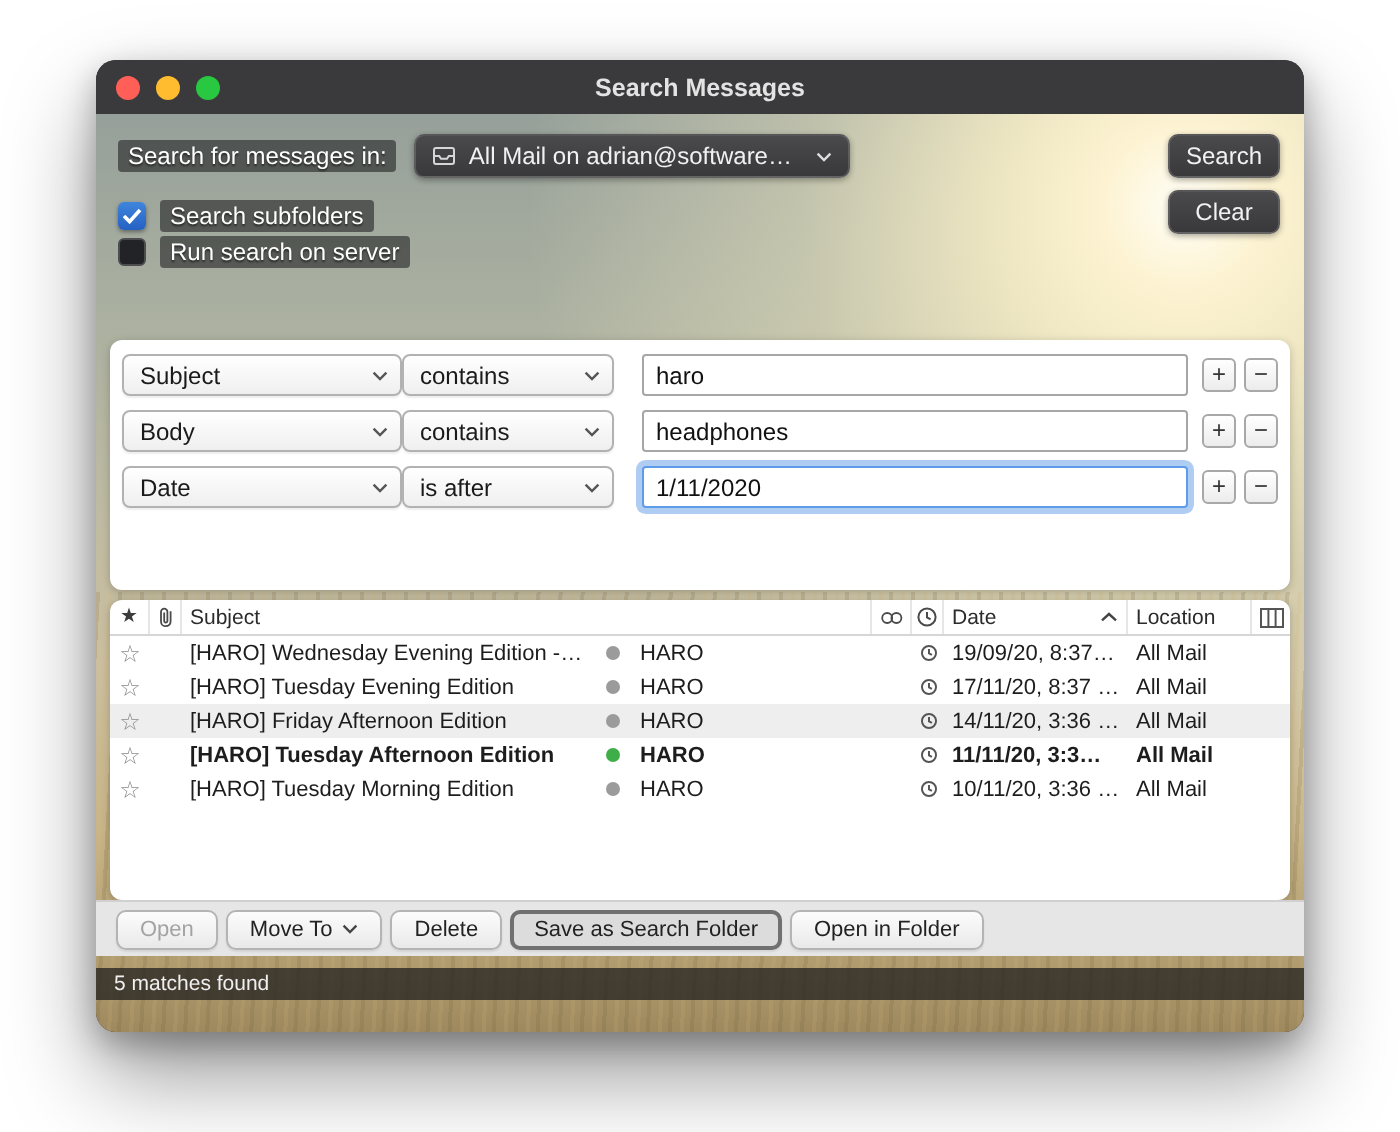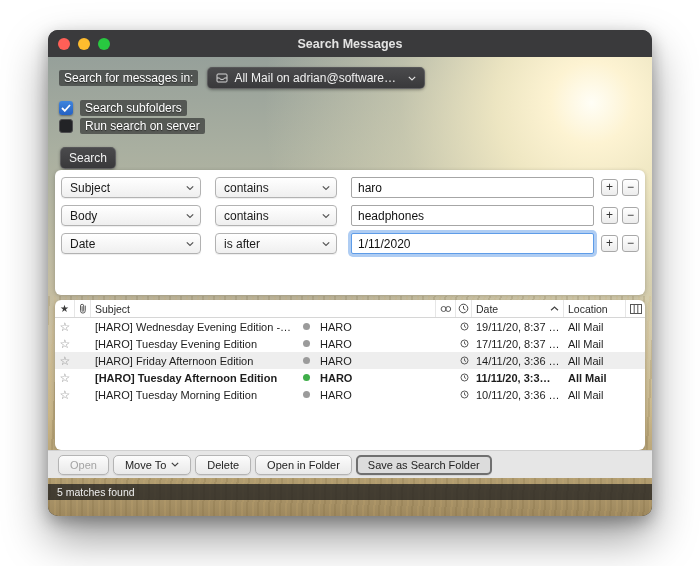--- a/index.html
+++ b/index.html
@@ -24,21 +24,21 @@
   
   .bg { position:absolute; inset:0; z-index:0;
     background:
       radial-gradient(circle at 90% 10%, #fffef6 0%, #fdf3d2 6%, rgba(250,240,200,0.85) 14%, rgba(236,229,192,0.45) 28%, rgba(220,215,180,0) 48%),
       linear-gradient(180deg, #96a09a 0%, #a9afa0 20%, #bfbba2 44%, #cbbf9f 60%, #c8b588 78%, #b29d70 92%, #9e885e 100%); }
   .bg::after { content:""; position:absolute; left:0; right:0; top:52%; bottom:0;
     background:repeating-linear-gradient(93deg, rgba(110,90,50,0.16) 0 2px, rgba(0,0,0,0) 2px 6px, rgba(210,180,120,0.16) 6px 8px, rgba(0,0,0,0) 8px 11px); }
 
   
   .header { position:absolute; top:0; left:0; right:0; height:113px; z-index:2;
-    padding:10px 11px 0 11px; display:flex;flex-direction:column; }
+    padding:10px 11px 0 11px; display:flex; }
   .header-left { flex:1; }
   .hrow { display:flex; align-items:center; }
   .hrow.r1 { margin-bottom:11px; }
   .hrow.r2 { margin-bottom:2px; }
   .hrow.r3 { margin-bottom:13px; }
   .chip { background:rgba(22,22,24,0.55); color:#ffffff; font-size:12px; padding:1px 5px;
     border-radius:2px; text-shadow:0 1px 1px rgba(0,0,0,0.55); white-space:nowrap; }
   .main-label { margin-right:9px; }
 
   .dark-ctl { background:linear-gradient(#4a4a4c,#39393b); border:1px solid rgba(255,255,255,0.15);
@@ -65,21 +65,21 @@
 
   
   .criteria-panel { position:absolute; top:113px; left:7px; width:590px; height:125px; z-index:2;
     background:#ffffff; border-radius:6px; padding:7px 6px; box-shadow:0 1px 4px rgba(0,0,0,0.22); }
   .crow { display:flex; align-items:center; height:21px; margin-bottom:7px; }
   .popup { height:21px; background:linear-gradient(#ffffff,#efefef); border:1px solid #b2b2b2;
     border-radius:4px; display:flex; align-items:center; padding:0 20px 0 8px; font-size:12px;
     color:#1a1a1a; position:relative; box-shadow:0 1px 1px rgba(0,0,0,0.07); cursor:default; }
   .popup .chev { position:absolute; right:6px; top:50%; transform:translateY(-50%); line-height:0; }
   .popup.field { width:140px; }
-  .popup.op { width:122px; margin-left:14px; }
+  .popup.op { width:106px; }
   .text-input { flex:1; height:21px; margin-left:14px; border:1px solid #a6a6a6; border-radius:2px;
     font-size:12px; padding:0 6px; color:#111; background:#fff; outline:none;
     font-family:"Liberation Sans","DejaVu Sans",sans-serif; }
   .text-input.focused { border-color:#5e9ce8; box-shadow:0 0 0 3px rgba(96,156,232,0.50); }
   .mini-btn { width:17px; height:17px; border:1px solid #a8a8a8; border-radius:3px;
     background:linear-gradient(#ffffff,#ececec); color:#333; font-size:12px; line-height:15px;
     display:flex; align-items:center; justify-content:center; cursor:default; }
   .mini-btn.add { margin-left:7px; }
   .mini-btn.sub { margin-left:4px; }
 
@@ -318,21 +318,21 @@
           </div>
         <div class="td c-corr">HARO</div>
         <div class="td c-clock">
             <span>
               <svg width="9" height="9" viewBox="0 0 11 11">
                 <circle cx="5.5" cy="5.5" r="4.3" fill="none" stroke="#555555" stroke-width="1.2"></circle>
                 <path d="M5.5 3v2.7l1.8 1" fill="none" stroke="#555555" stroke-width="1.2"></path>
               </svg>
             </span>
           </div>
-        <div class="td c-date">19/11/20, 8:37 …</div>
+        <div class="td c-date">19/09/20, 8:37 …</div>
         <div class="td c-loc">All Mail</div>
         <div class="td c-pick"></div>
       </div>
 
       <div class="tr">
         <div class="td c-star">
             <span class="row-star">☆</span>
           </div>
         <div class="td c-clip"></div>
         <div class="td c-subj">[HARO] Tuesday Evening Edition</div>
@@ -427,22 +427,22 @@
       <div class="btn disabled">Open</div>
       <div class="btn">
         <span>Move To</span>
         <span>
             <svg width="8" height="5" viewBox="0 0 8 5">
               <path d="M0.8 0.8L4 4l3.2-3.2" fill="none" stroke="#444444" stroke-width="1.2"></path>
             </svg>
           </span>
       </div>
       <div class="btn">Delete</div>
+      <div class="btn ring">Save as Search Folder</div>
       <div class="btn">Open in Folder</div>
-      <div class="btn ring">Save as Search Folder</div>
     </div>
 
     <div class="footer">
       <div class="status-bar">
         <span>5 matches found</span>
       </div>
     </div>
 
   </div>
 </div>

